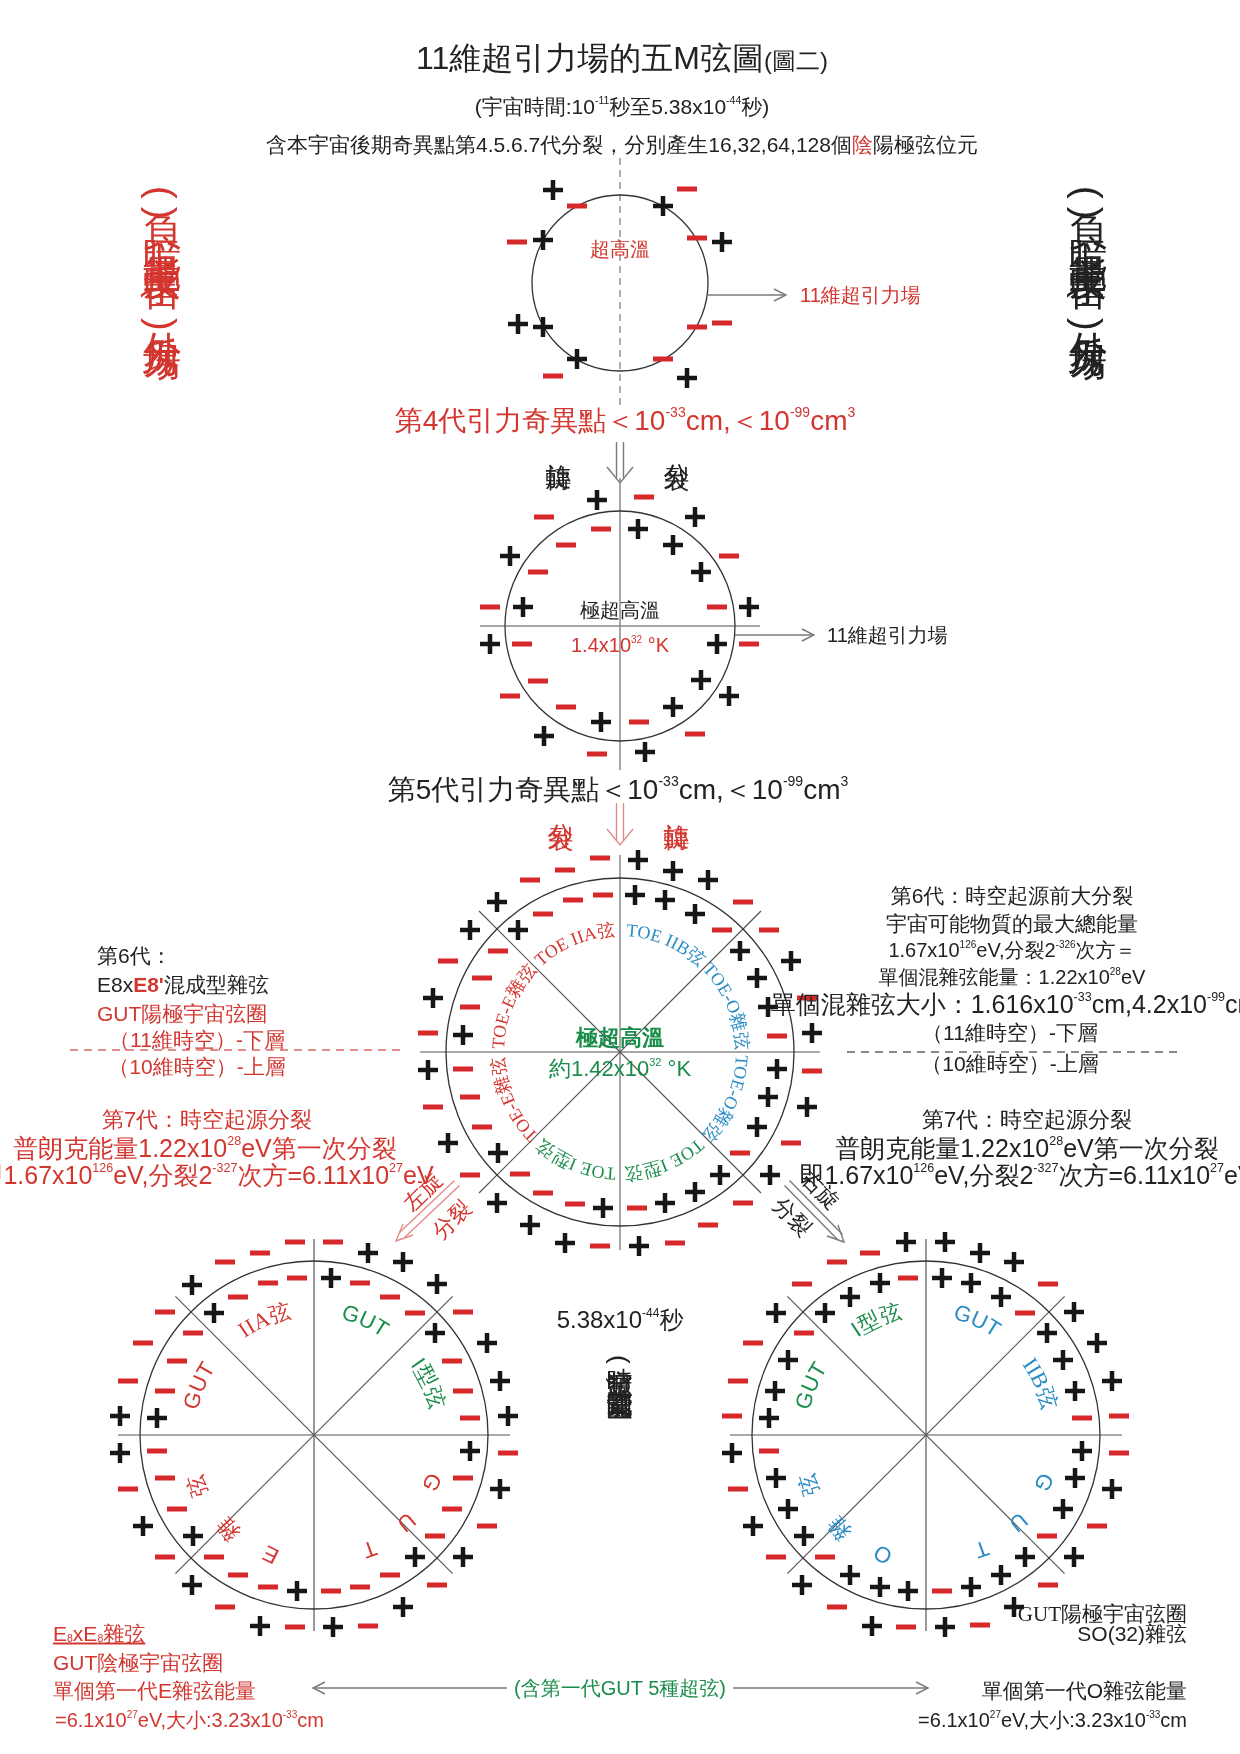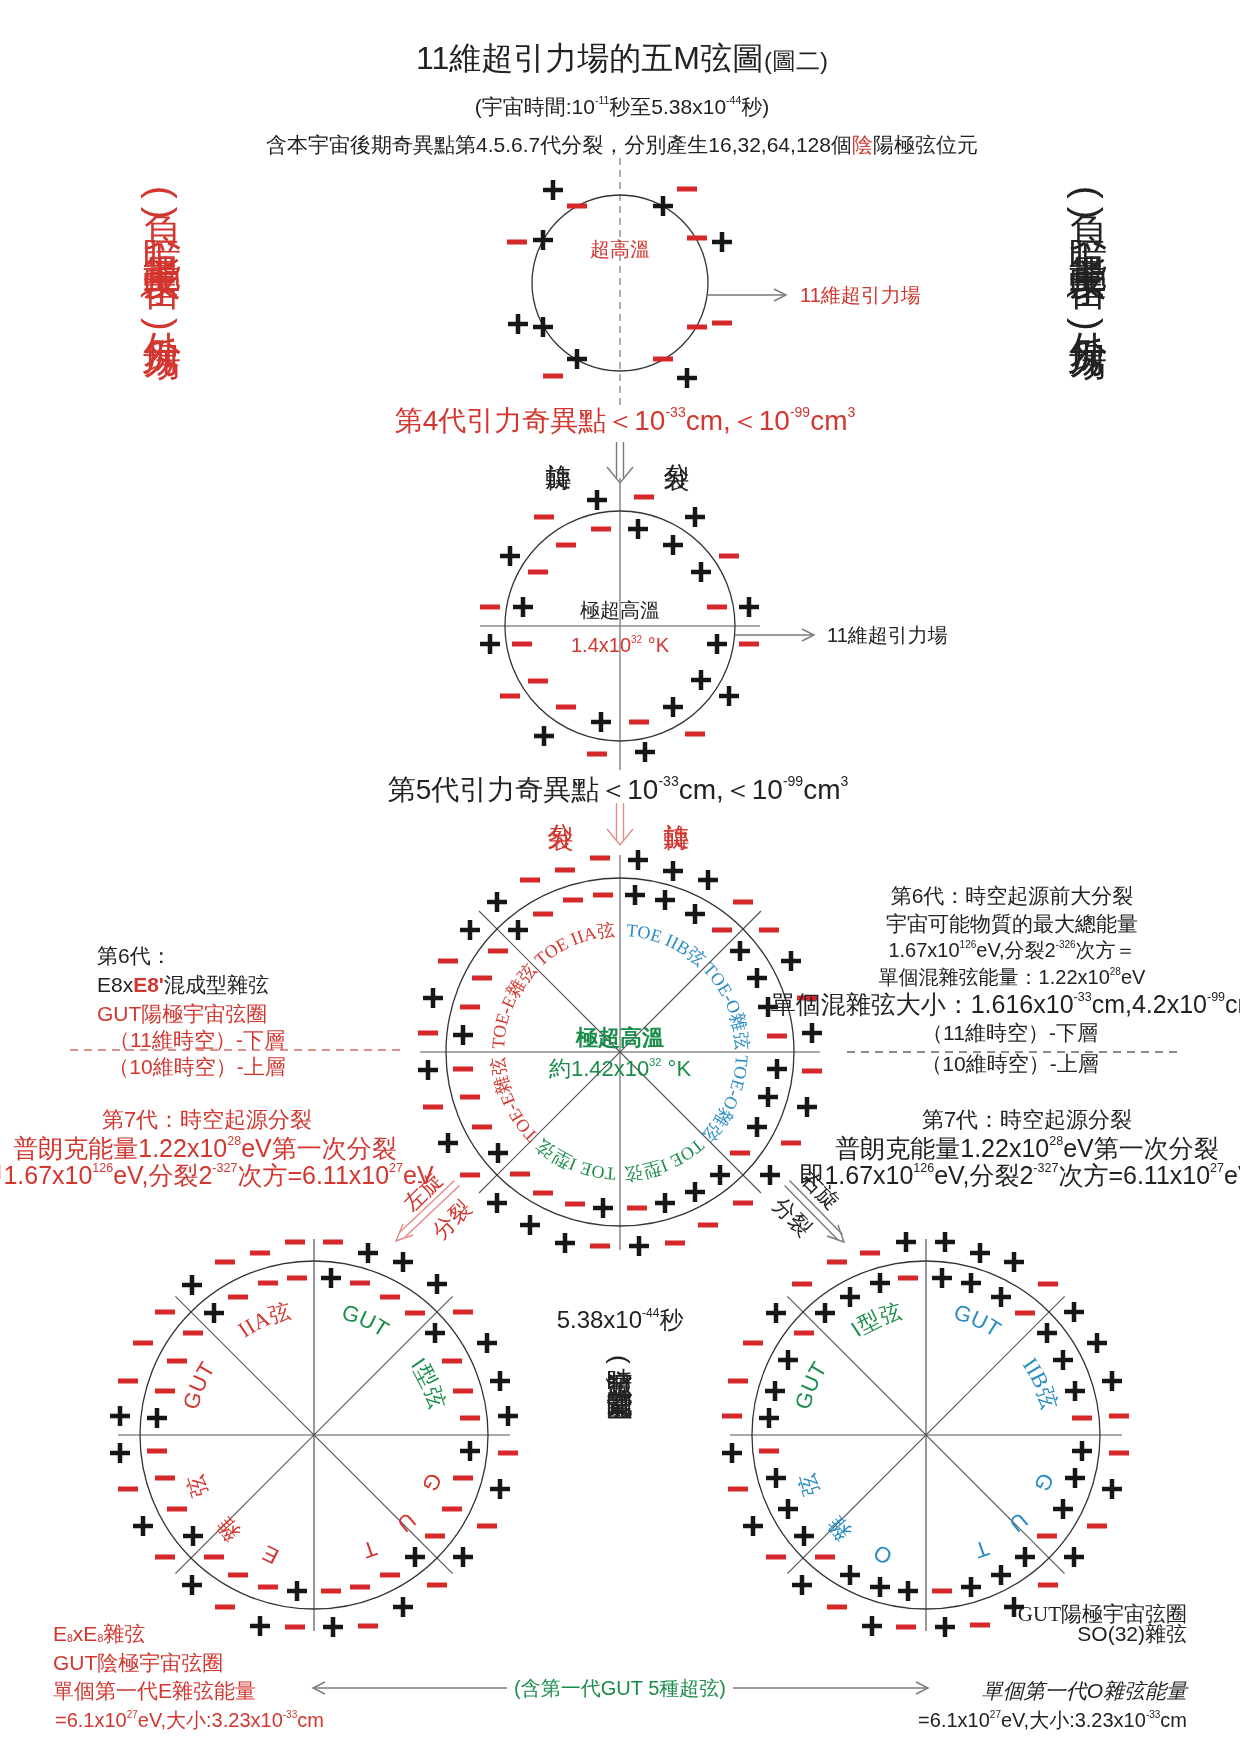--- a/index.html
+++ b/index.html
@@ -483,29 +483,29 @@
 <div class="t f22 red" style="left:423px;top:1192px;transform:translate(-50%,-50%) rotate(-45deg);">左旋</div>
 <div class="t f22 red" style="left:452px;top:1220px;transform:translate(-50%,-50%) rotate(-45deg);">分裂</div>
 <div class="t f22 ink" style="left:820px;top:1190px;transform:translate(-50%,-50%) rotate(45deg);">右旋</div>
 <div class="t f22 ink" style="left:792px;top:1217px;transform:translate(-50%,-50%) rotate(45deg);">分裂</div>
 
 <div class="t c f24 ink" style="left:620px;top:1320px;">
   <span>5.38x10</span><span class="sup">-44</span><span>秒</span>
 </div>
 <div class="t v vc f26 ink" style="left:620px;top:1347px;letter-spacing:2px;">時空起源(普朗克能量區)</div>
 
-<div class="t l f21 red" style="left:53px;top:1633px;">
+<div class="t l f21 red" style="left:53px;top:1633px;text-decoration:underline;">
   <span>E</span><span class="sub">8</span><span>xE</span><span class="sub">8</span><span>雜弦</span>
 </div>
 <div class="t l f21 red" style="left:53px;top:1662px;">GUT陰極宇宙弦圈</div>
 <div class="t l f21 red" style="left:53px;top:1690px;">單個第一代E雜弦能量</div>
 <div class="t l f20 red" style="left:55px;top:1720px;">
   <span>=6.1x10</span><span class="sup">27</span><span>eV,大小:3.23x10</span><span class="sup">-33</span><span>cm</span>
 </div>
 
 <div class="t r f21 ink" style="left:1187px;top:1633px;text-align:center;">SO(32)雜弦</div>
 <div class="t r f21 ink" style="left:1187px;top:1614px;font-family:Liberation Serif, serif;">GUT陽極宇宙弦圈</div>
-<div class="t r f21 ink" style="left:1187px;top:1690px;font-style:italic;">單個第一代O雜弦能量</div>
+<div class="t r f21 ink" style="left:1187px;top:1690px;">單個第一代O雜弦能量</div>
 <div class="t r f20 ink" style="left:1187px;top:1720px;">
   <span>=6.1x10</span><span class="sup">27</span><span>eV,大小:3.23x10</span><span class="sup">-33</span><span>cm</span>
 </div>
 
 <div class="t c f20 green" style="left:620px;top:1688px;">(含第一代GUT 5種超弦)</div>
 
 </body></html>

